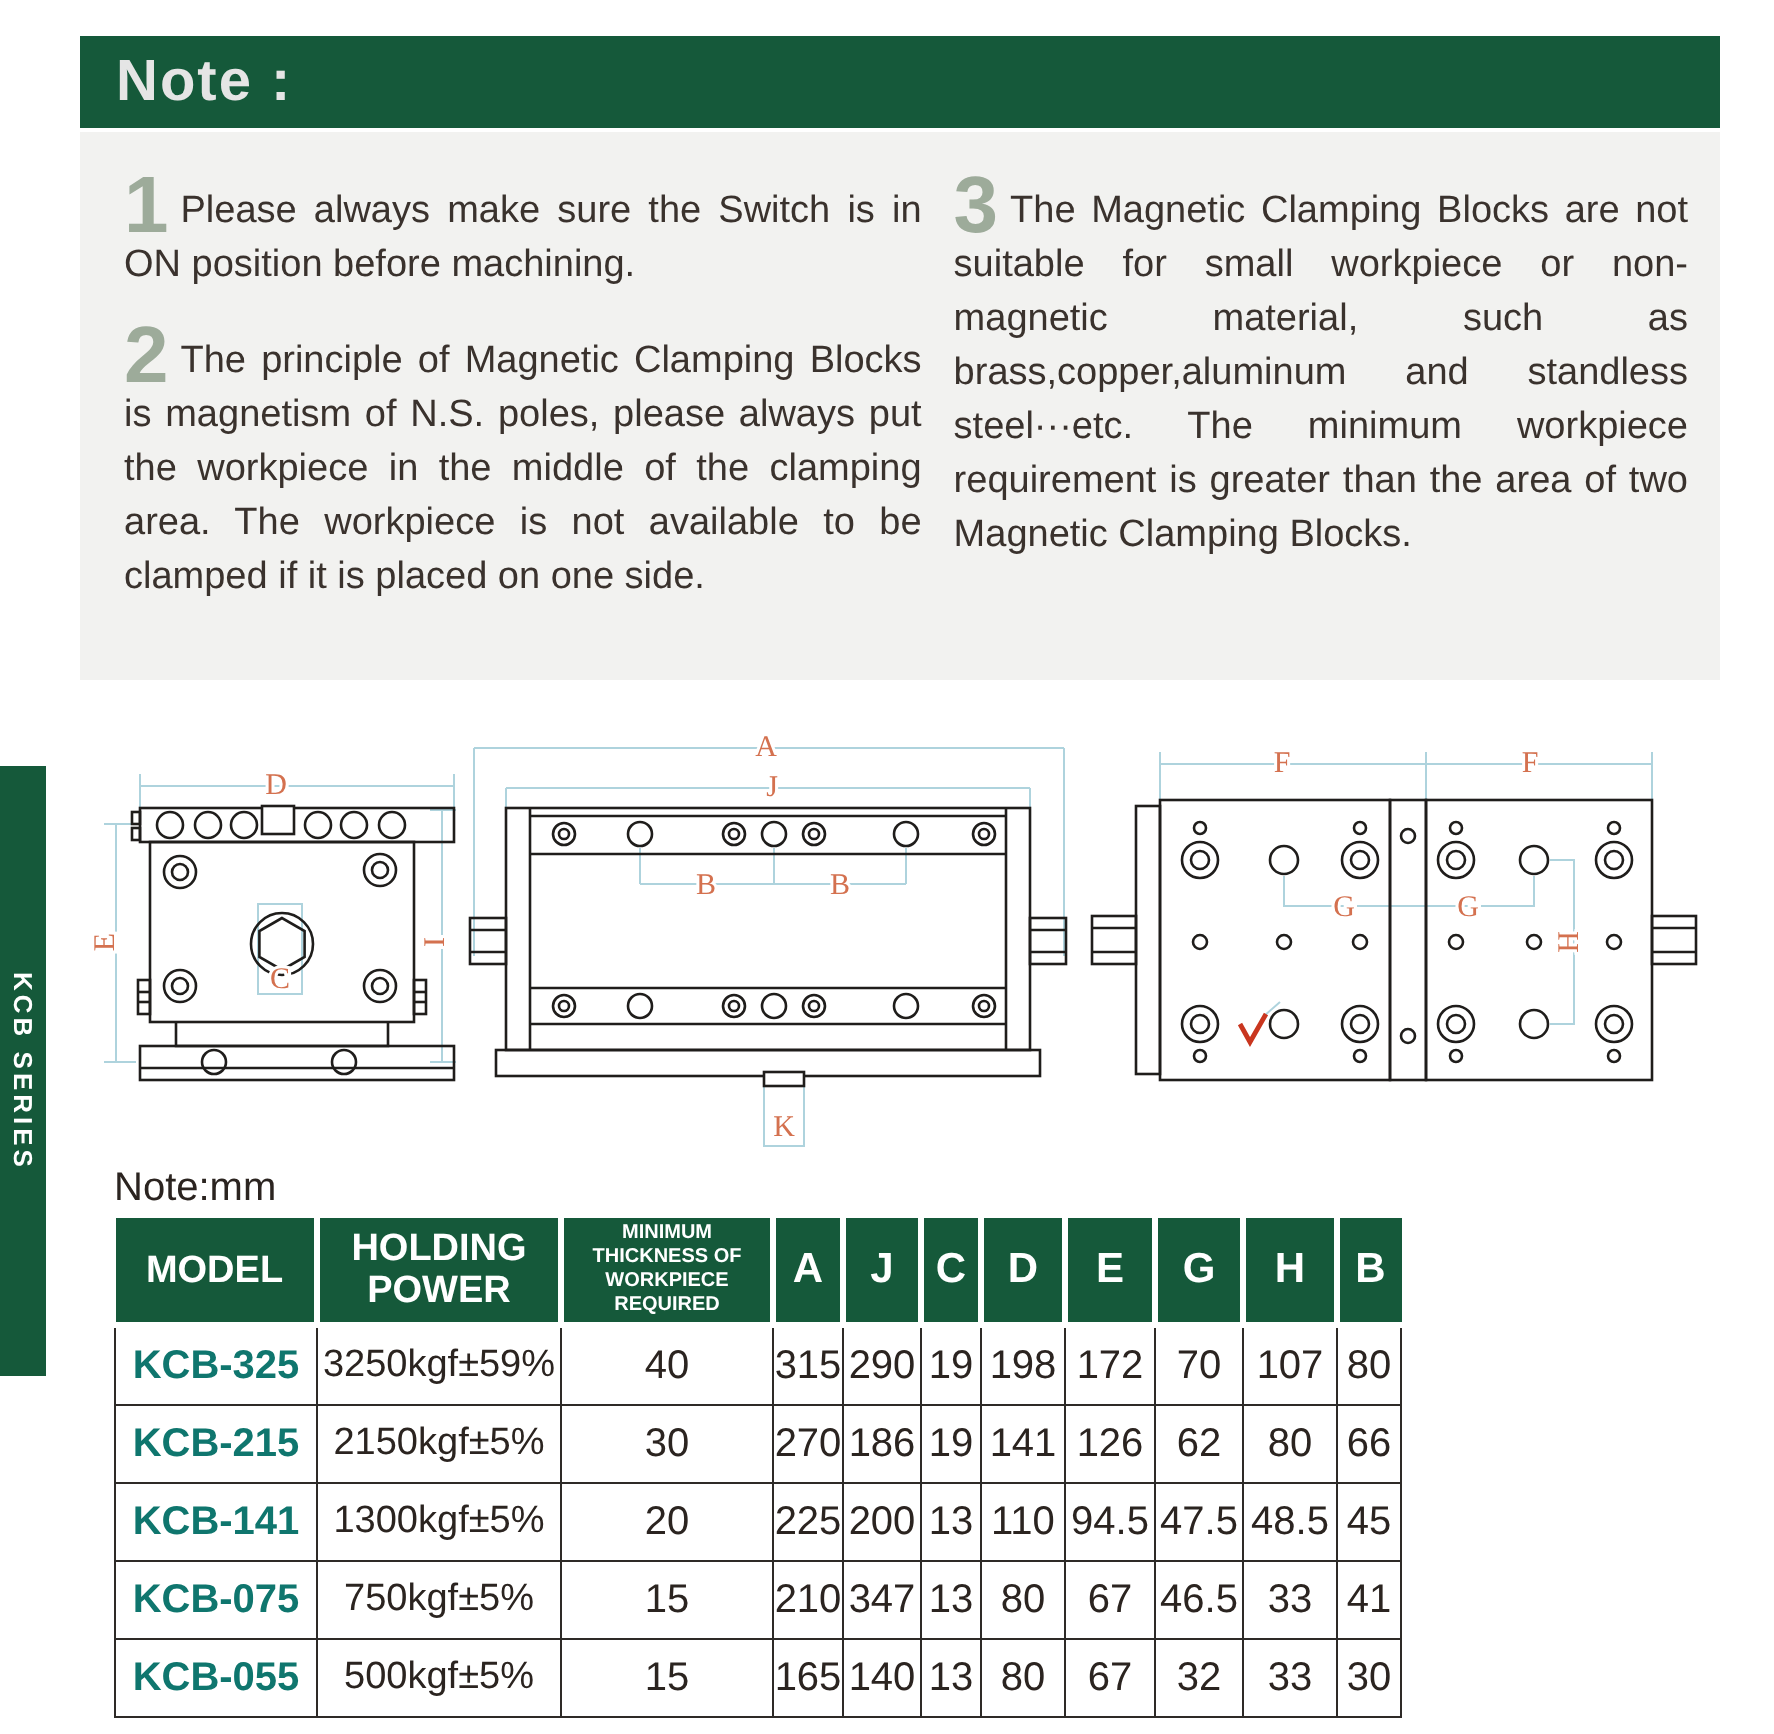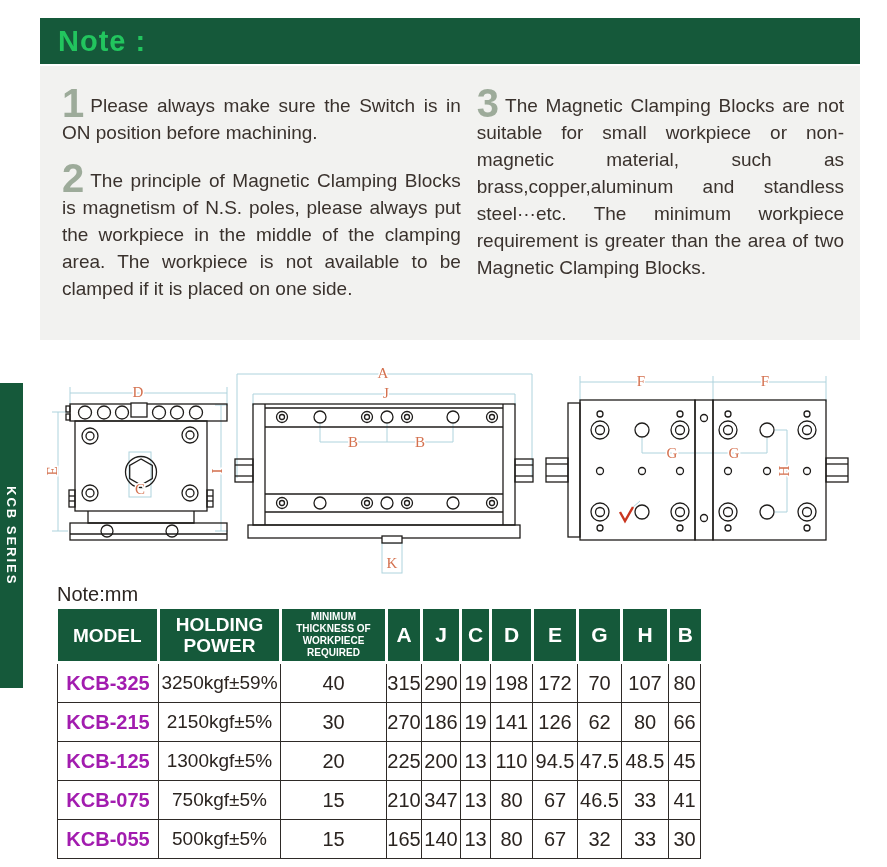--- a/index.html
+++ b/index.html
@@ -2,21 +2,21 @@
 <html><head>
 <meta charset="utf-8">
 <style>
   html,body{margin:0;padding:0;background:#ffffff;}
   .page{position:relative;width:887px;height:867px;background:#ffffff;overflow:hidden;
         font-family:"Liberation Sans",sans-serif;color:#3a322d;}
 
   
   .note-banner{position:absolute;left:40px;top:18px;width:820px;height:46px;
                background:#15593a;display:flex;align-items:center;}
-  .note-banner span{color:#22c55e;font-size:29px;font-weight:bold;padding-left:18px;letter-spacing:1px;}
+  .note-banner span{color:#e5e5e5;font-size:29px;font-weight:bold;padding-left:18px;letter-spacing:1px;}
 
   
   .notes-box{position:absolute;left:40px;top:66px;width:820px;height:274px;background:#f2f2f0;
              box-sizing:border-box;padding:26px 16px 14px 22px;display:flex;gap:16px;}
   .notes-col{text-align:justify;font-size:19px;line-height:27px;color:#3a322d;}
   .notes-col.left{width:404px;}
   .notes-col.right{width:372px;}
   .note{margin:0 0 21px 0;}
   .num{font-size:40px;font-weight:bold;color:#9dab9a;line-height:0;vertical-align:-5px;padding-right:6px;}
 
@@ -41,21 +41,21 @@
               width:643px;}
   .spec-table th{background:#15593a;color:#ffffff;font-weight:bold;height:52px;
                  border-right:3px solid #ffffff;border-bottom:3px solid #ffffff;
                  text-align:center;vertical-align:middle;padding:0;}
   .spec-table th:last-child{border-right:none;}
   .spec-table th.h-big{font-size:19px;line-height:21px;}
   .spec-table th.h-small{font-size:10px;line-height:12px;}
   .spec-table th.h-letter{font-size:21px;}
   .spec-table td{border:1px solid #2e2a27;height:38px;text-align:center;vertical-align:middle;
                  font-size:20px;color:#2b2420;padding:0;background:#ffffff;}
-  .spec-table td.model{color:#a21caf;font-weight:bold;}
+  .spec-table td.model{color:#0f766e;font-weight:bold;}
   .spec-table td.power{font-size:19px;}
 </style>
 </head>
 <body>
 
 <div class="page">
 
   <div class="note-banner">
     <span>Note :</span>
   </div>
@@ -316,21 +316,21 @@
         <td>270</td>
         <td>186</td>
         <td>19</td>
         <td>141</td>
         <td>126</td>
         <td>62</td>
         <td>80</td>
         <td>66</td>
       </tr>
       <tr>
-        <td class="model">KCB-125</td>
+        <td class="model">KCB-141</td>
         <td class="power">1300kgf±5%</td>
         <td>20</td>
         <td>225</td>
         <td>200</td>
         <td>13</td>
         <td>110</td>
         <td>94.5</td>
         <td>47.5</td>
         <td>48.5</td>
         <td>45</td>

